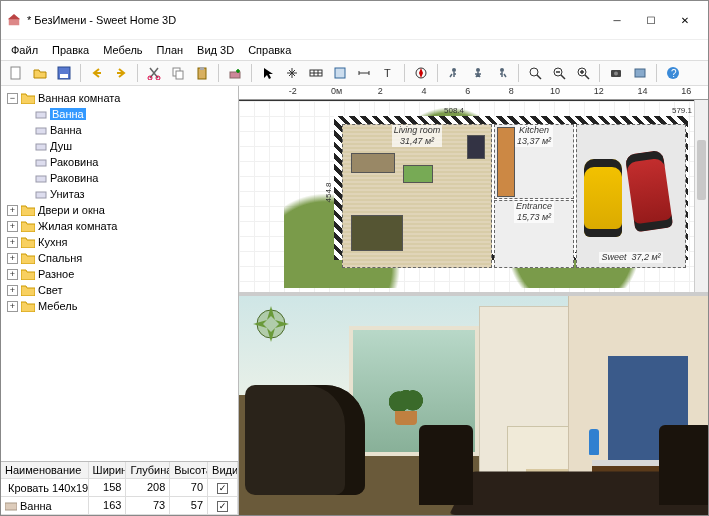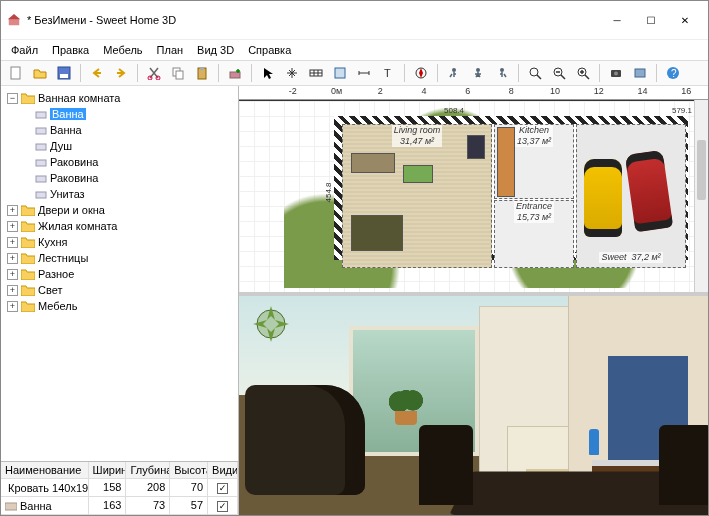--- a/index.html
+++ b/index.html
@@ -342,21 +342,21 @@
             <svg class="tree-folder" viewBox="0 0 14 12">
               <path d="M0 2h5l1 2h8v8H0z" fill="#f8d060" stroke="#cc9900"></path>
             </svg>
             <span class="tree-label">Кухня</span>
           </div>
           <div class="tree-row">
             <div class="tree-toggle">+</div>
             <svg class="tree-folder" viewBox="0 0 14 12">
               <path d="M0 2h5l1 2h8v8H0z" fill="#f8d060" stroke="#cc9900"></path>
             </svg>
-            <span class="tree-label">Лестницы</span>
+            <span class="tree-label">Спальня</span>
           </div>
           <div class="tree-row">
             <div class="tree-toggle">+</div>
             <svg class="tree-folder" viewBox="0 0 14 12">
               <path d="M0 2h5l1 2h8v8H0z" fill="#f8d060" stroke="#cc9900"></path>
             </svg>
             <span class="tree-label">Разное</span>
           </div>
           <div class="tree-row">
             <div class="tree-toggle">+</div>

